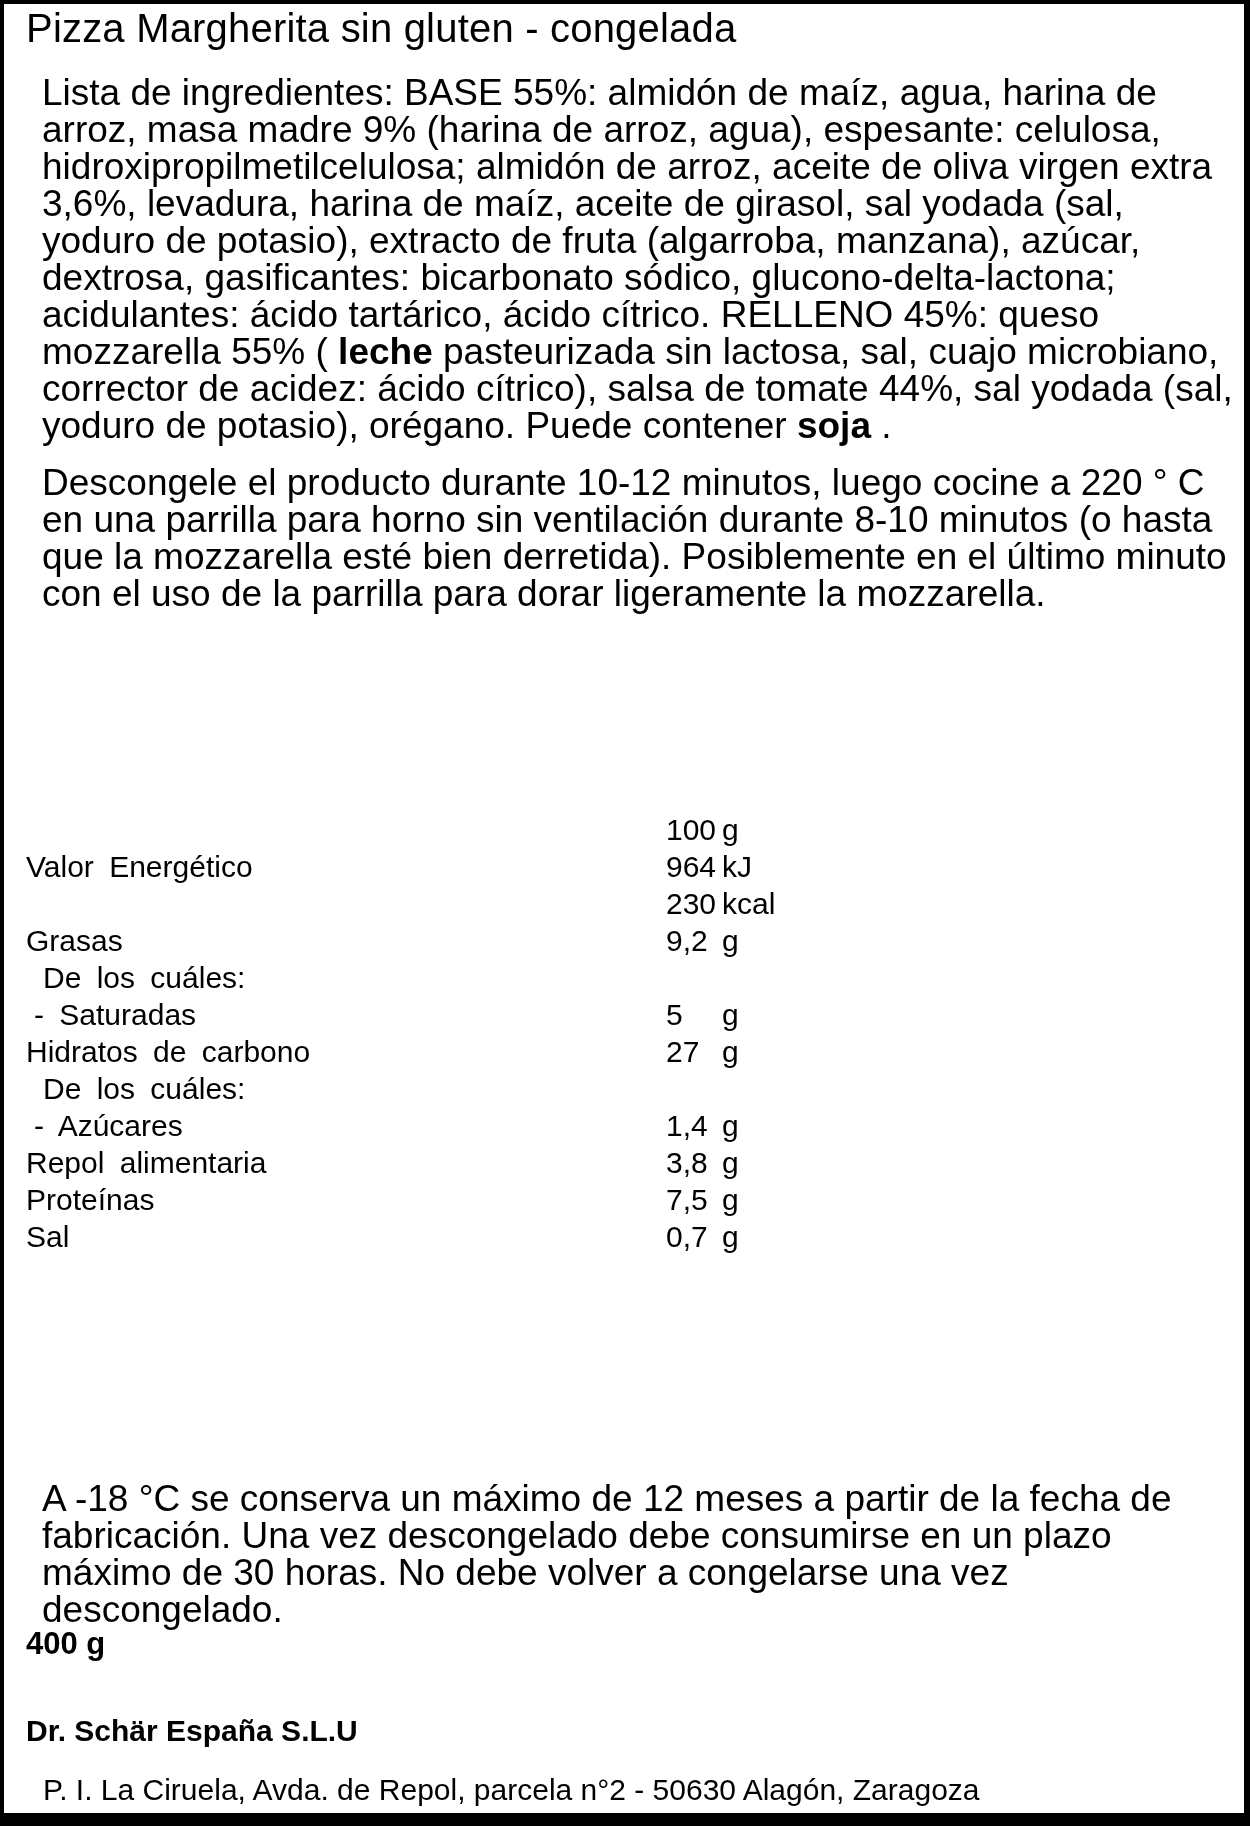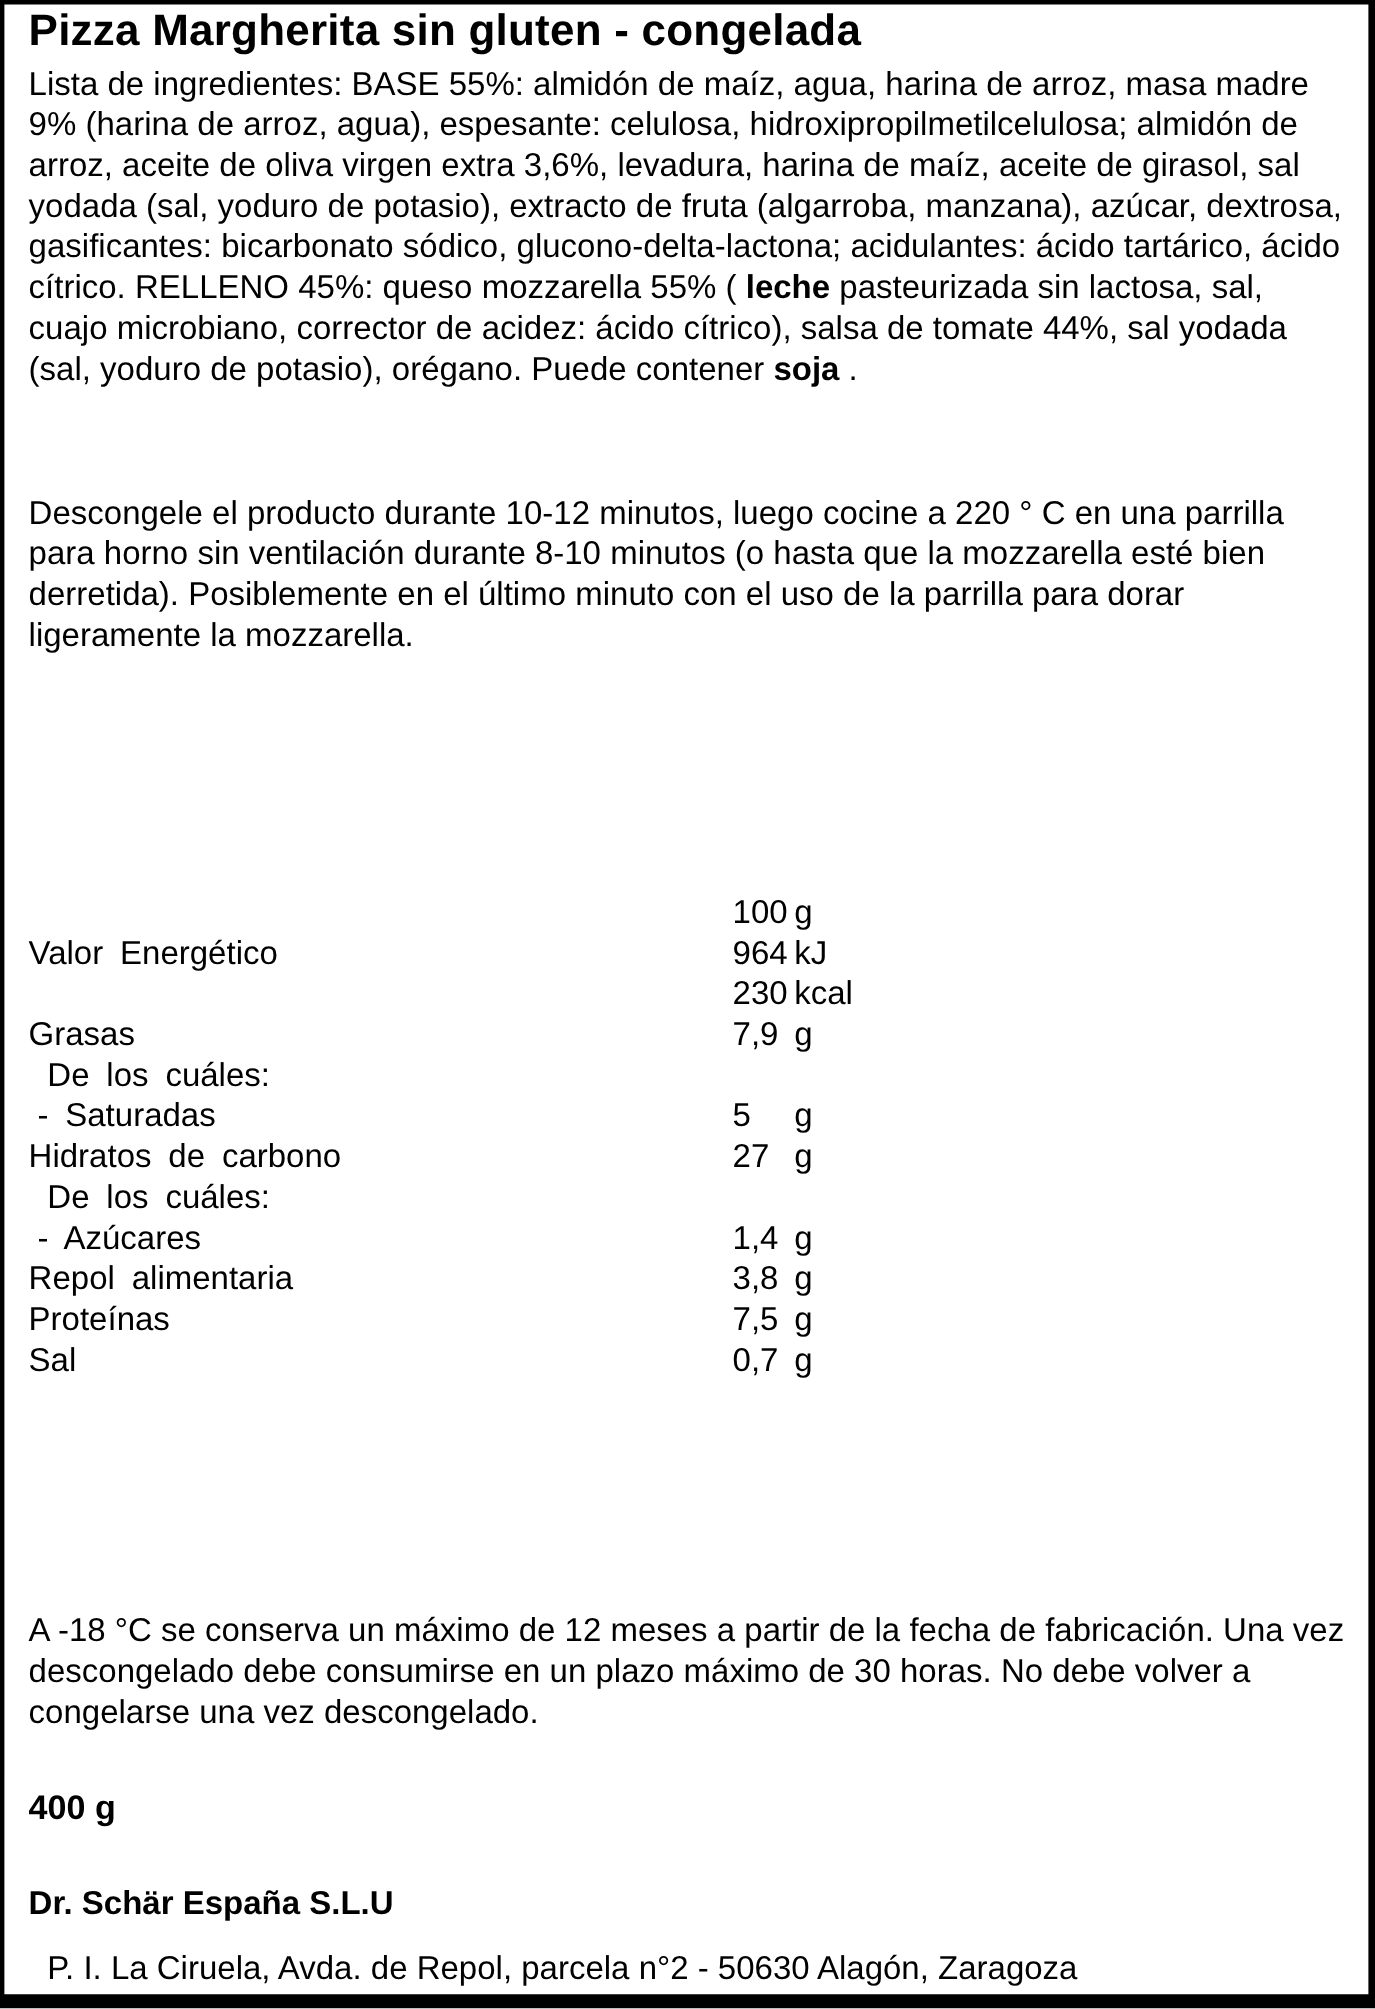--- a/index.html
+++ b/index.html
@@ -16,30 +16,30 @@
     border-bottom: 13px solid #000;
     font-family: "Liberation Sans", sans-serif;
     overflow: hidden;
   }
   .title {
     position: absolute;
     left: 22px;
     top: 2px;
     margin: 0;
     font-size: 40px;
-    font-weight: 700;
+    font-weight: 400;
     letter-spacing: 0.2px;
     white-space: nowrap;
   }
   .para {
     position: absolute;
     left: 22px;
     width: 1202px;
-    margin: 0;
-    font-size: 30px;
+    margin: 16px;
+    font-size: 37px;
     line-height: 37px;
   }
   .ingredients { top: 54px; }
   .cooking    { top: 444px; }
   .storage    { top: 1460px; }
   .nutrition {
     position: absolute;
     left: 22px;
     top: 807px;
     border-collapse: collapse;
@@ -116,21 +116,21 @@
       <td class="value">964</td>
       <td class="unit">kJ</td>
     </tr>
     <tr>
       <td class="label"></td>
       <td class="value">230</td>
       <td class="unit">kcal</td>
     </tr>
     <tr>
       <td class="label">Grasas</td>
-      <td class="value">7,9</td>
+      <td class="value">9,2</td>
       <td class="unit">g</td>
     </tr>
     <tr>
       <td class="label indent1">De los cuáles:</td>
       <td class="value"></td>
       <td class="unit"></td>
     </tr>
     <tr>
       <td class="label indent2">- Saturadas</td>
       <td class="value">5</td>

